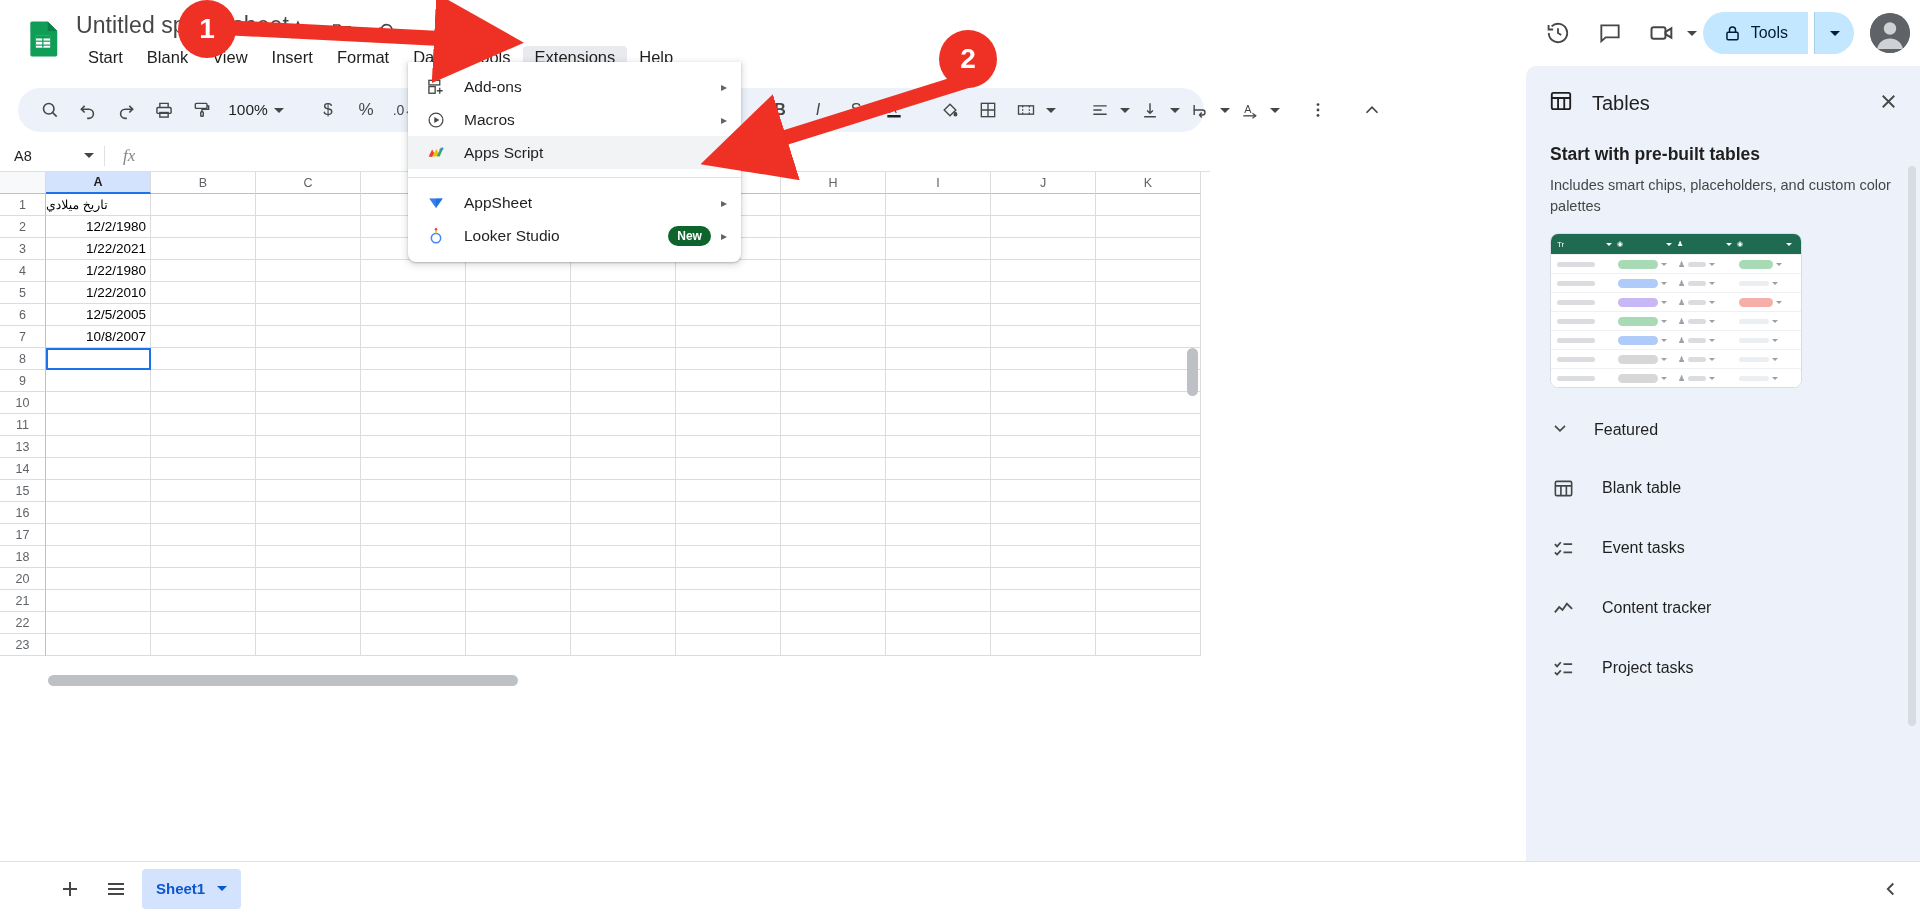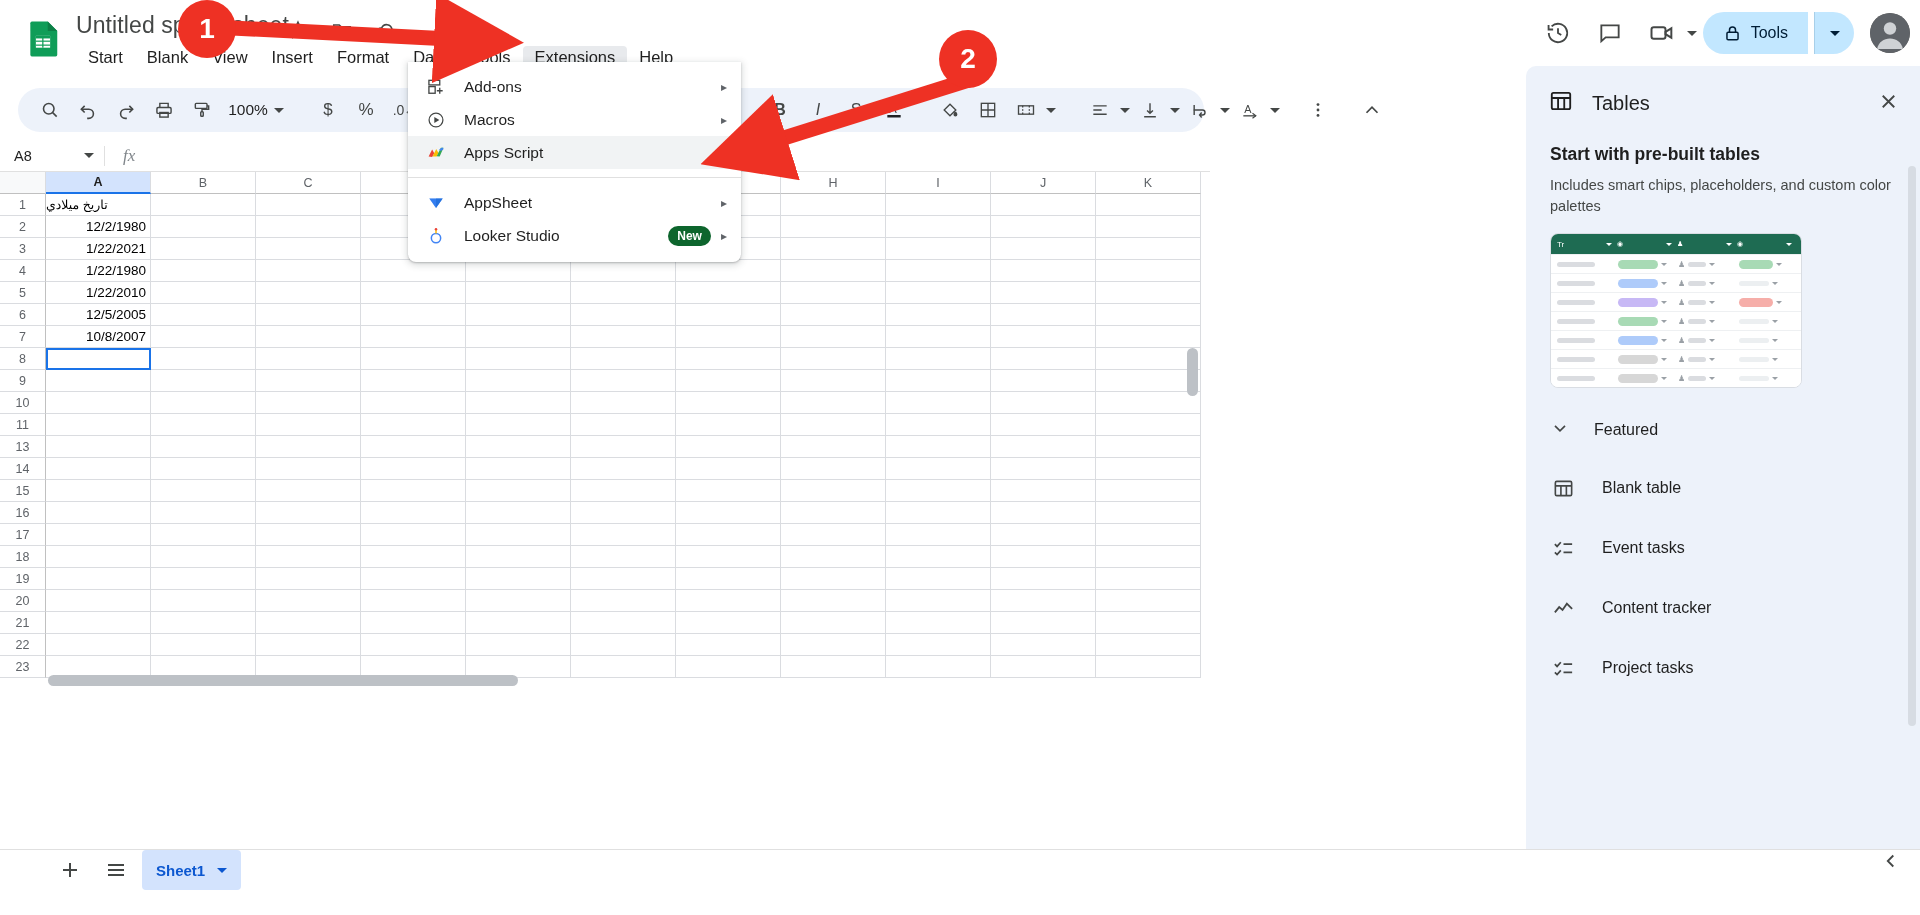--- a/index.html
+++ b/index.html
@@ -91,22 +91,22 @@
   }
   .cell.rtl { direction: rtl; font-size: 12.5px; }
 
   .vscroll { position:absolute; right:12px; top:176px; width:11px; height:500px; }
   .vthumb { position:absolute; left:0; top:0; width:11px; height:48px; background:#bdc1c6; border-radius:6px; }
   .hscroll { position:absolute; left:48px; bottom:12px; width:1140px; height:11px; }
   .hthumb { position:absolute; left:0; top:0; width:470px; height:11px; background:#bdc1c6; border-radius:6px;}
 
   
   .bottombar {
-    position:absolute; left:0; bottom:12px; width:1920px; height:54px; background:#fff;
-    border-top:1px solid #e0e0e0; display:flex; padding-left:50px; gap:6px;
+    position:absolute; left:0; bottom:0; width:1920px; height:54px; background:#fff;
+    border-top:1px solid #e0e0e0; display:flex; align-items:center; padding-left:50px; gap:6px;
   }
   .bb-icon { width:40px; height:40px; border-radius:50%; display:flex;align-items:center;justify-content:center;color:#444746;cursor:pointer; }
   .sheet-tab {
     height:40px; padding:0 14px; background:#d3e3fd; color:#0b57d0; border-radius:4px;
     display:flex; align-items:center; gap:12px; font-size:15px; font-weight:600; cursor:pointer;
   }
   .bb-right { position:absolute; right:18px; display:flex; align-items:center; color:#444746;}
 
   
   .dropdown {
@@ -629,34 +629,20 @@
           <div class="cell" style="width: 105px;"></div>
           <div class="cell" style="width: 105px;"></div>
           <div class="cell" style="width: 105px;"></div>
           <div class="cell" style="width: 105px;"></div>
           <div class="cell" style="width: 105px;"></div>
           <div class="cell" style="width: 105px;"></div>
           <div class="cell" style="width: 105px;"></div>
         </div>
         <div class="row">
           <div class="rh">18</div>
-          <div class="cell" style="width: 105px;"></div>
-          <div class="cell" style="width: 105px;"></div>
-          <div class="cell" style="width: 105px;"></div>
-          <div class="cell" style="width: 105px;"></div>
-          <div class="cell" style="width: 105px;"></div>
-          <div class="cell" style="width: 105px;"></div>
-          <div class="cell" style="width: 105px;"></div>
-          <div class="cell" style="width: 105px;"></div>
-          <div class="cell" style="width: 105px;"></div>
-          <div class="cell" style="width: 105px;"></div>
-          <div class="cell" style="width: 105px;"></div>
-        </div>
-        <div class="row">
-          <div class="rh">19</div>
           <div class="cell" style="width: 105px;"></div>
           <div class="cell" style="width: 105px;"></div>
           <div class="cell" style="width: 105px;"></div>
           <div class="cell" style="width: 105px;"></div>
           <div class="cell" style="width: 105px;"></div>
           <div class="cell" style="width: 105px;"></div>
           <div class="cell" style="width: 105px;"></div>
           <div class="cell" style="width: 105px;"></div>
           <div class="cell" style="width: 105px;"></div>
           <div class="cell" style="width: 105px;"></div>

